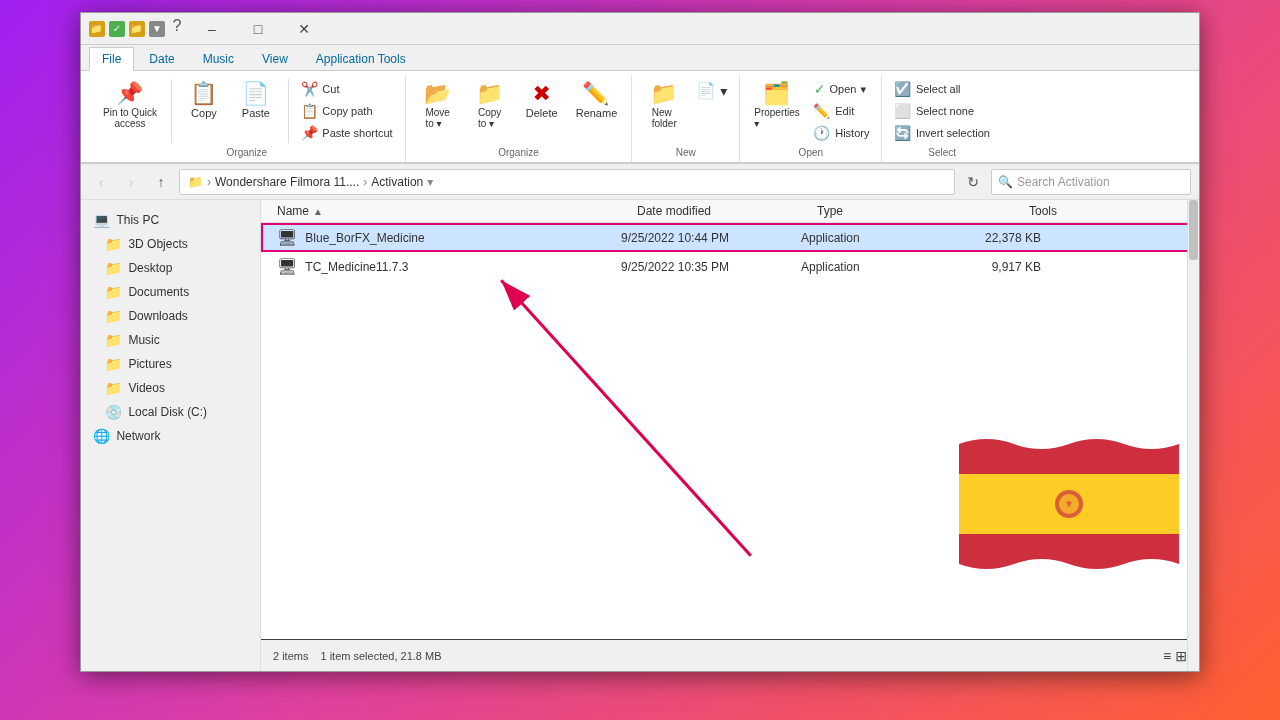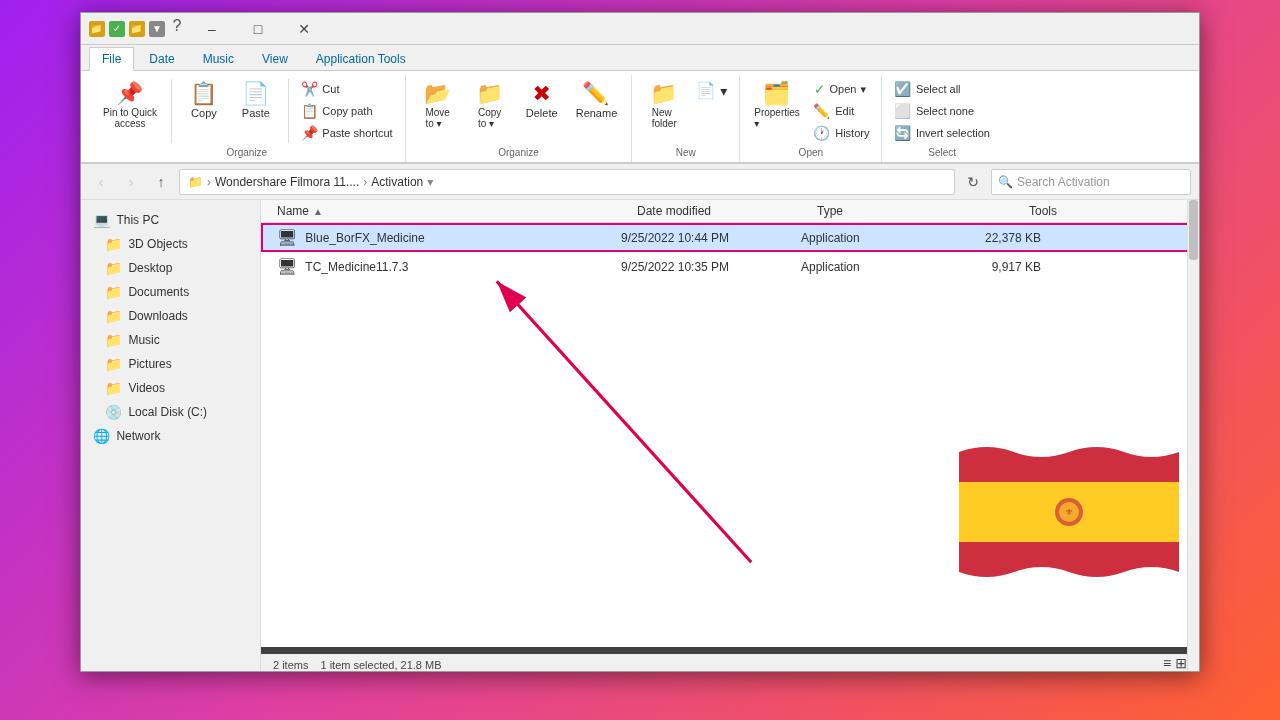--- a/index.html
+++ b/index.html
@@ -318,25 +318,25 @@
       right: 20px;
       bottom: 60px;
       width: 220px;
       height: 150px;
       opacity: 0.85;
       pointer-events: none;
     }
 
     
     .status-bar {
-      height: 24px;
+      height: 32px;
       background: #f0f0f0;
-      border-top: 7px solid #404040;
-      display: flex;
-      align-items: flex-end;
+      border-top: 1px solid #404040;
+      display: flex;
+      align-items: center;
       padding: 0 12px;
       font-size: 11px;
       color: #444;
       flex-shrink: 0;
       gap: 12px;
     }
     .status-icons {
       margin-left: auto;
       display: flex;
       gap: 4px;

